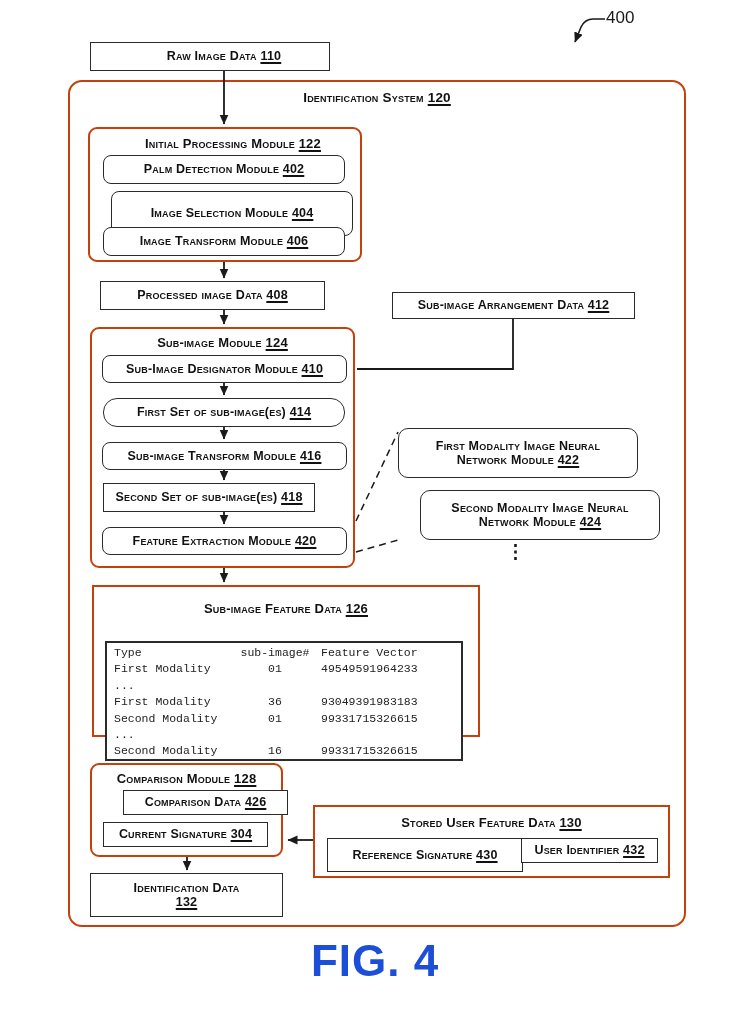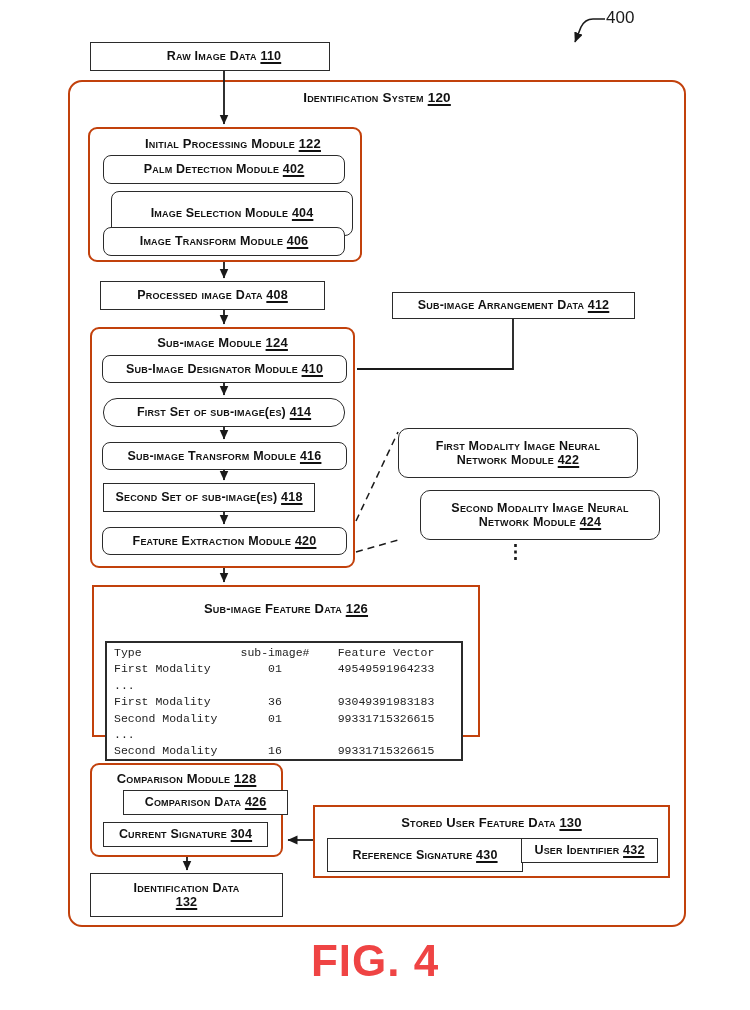--- a/index.html
+++ b/index.html
@@ -25,32 +25,32 @@
   
   .ftable{
     position:absolute;left:105px;top:613px;width:358px;height:120px;
     border:2px solid #2b2b2b;background:#fff;box-sizing:border-box;
     font-family:"Liberation Mono",monospace;font-size:11.5px;color:#222;
     padding-top:2px;overflow:hidden;margin-top:28px;
   }
   .trow{display:grid;grid-template-columns:122px 92px 1fr;line-height:16.4px;}
   .tc0{padding-left:7px;text-align:left;white-space:pre;}
   .tc1{text-align:center;}
-  .tc2{text-align:center;padding-right:10px;}
+  .tc2{text-align:left;padding-right:10px;}
   .ellipsis{
     position:absolute;left:506px;top:541px;width:16px;text-align:center;
     font-size:19px;font-weight:700;color:#1a1a1a;line-height:1.2;
   }
   .figref{
     position:absolute;left:606px;top:8px;font-size:17px;font-weight:500;color:#1a1a1a;
     font-family:"Liberation Sans",sans-serif;
   }
   .caption{
     position:absolute;left:0;top:936px;width:750px;text-align:center;
-    font-size:44px;font-weight:600;letter-spacing:1px;color:#ef4444;
+    font-size:44px;font-weight:600;letter-spacing:1px;color:#1d4ed8;
   }
   .nn{font-size:12.5px;}
   .twoline{flex-direction:column;justify-content:center;}
 </style>
 </head>
 <body>
 
 <div id="stage">
 
   <div class="cont" style="left:68px;top:80px;width:618px;height:847px;border-radius:14px;">

